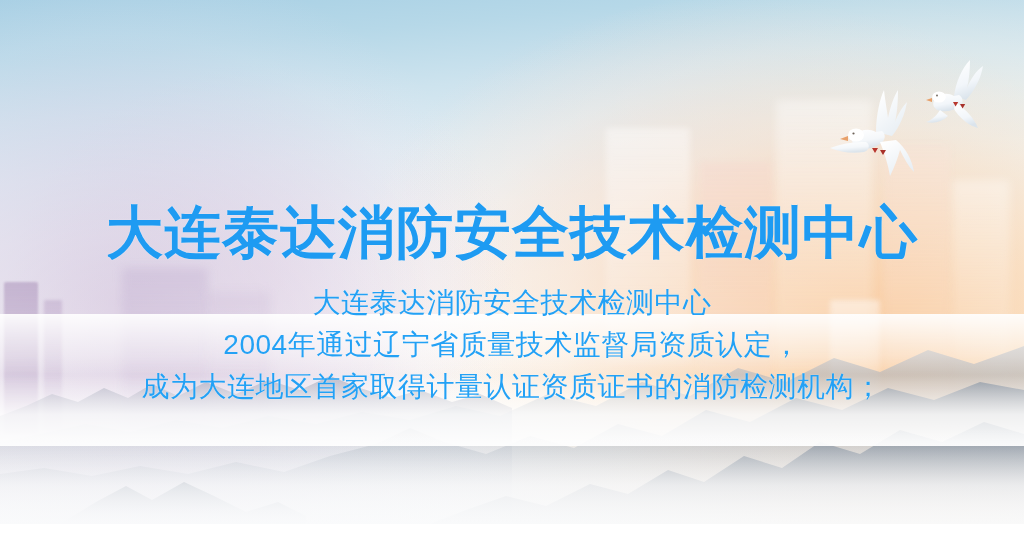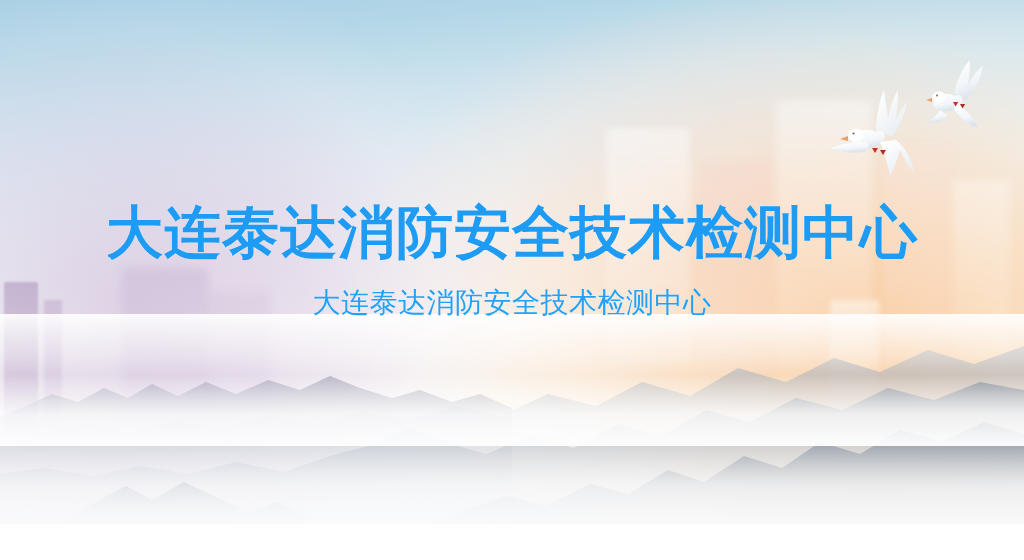--- a/index.html
+++ b/index.html
@@ -273,15 +273,17 @@
       <path fill="url(#wg2)" d="M20,52 C16,58 12,62 6,64 C14,66 22,64 28,58 Z"></path>
       <path fill="#b8372e" d="M33,44 l2.6,4.4 l2.6,-4.4 z"></path>
       <path fill="#a8312a" d="M40,46 l2.6,4.4 l2.6,-4.4 z"></path>
     </svg>
   </div>
 
   <h1 class="title">大连泰达消防安全技术检测中心</h1>
 
   <div class="body-copy">
     <span class="ln">大连泰达消防安全技术检测中心</span>
+    <span class="ln">2004年通过辽宁省质量技术监督局资质认定，</span>
+    <span class="ln">成为大连地区首家取得计量认证资质证书的消防检测机构；</span>
   </div>
 
 </div>
 
 </body></html>

